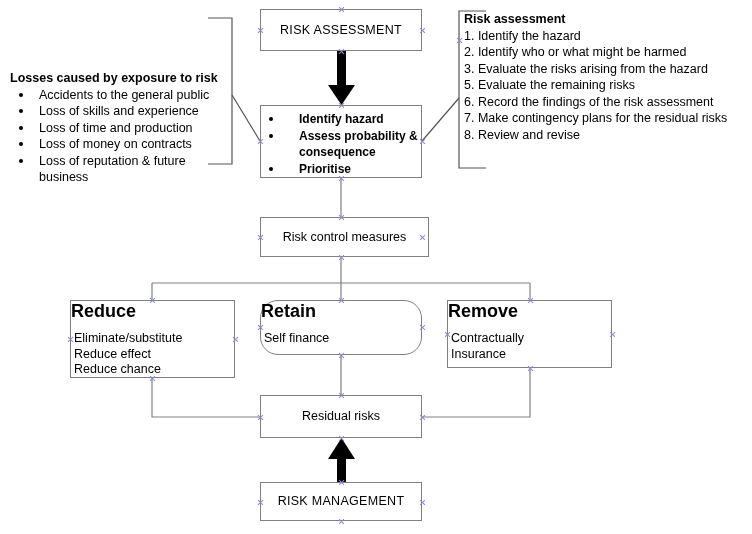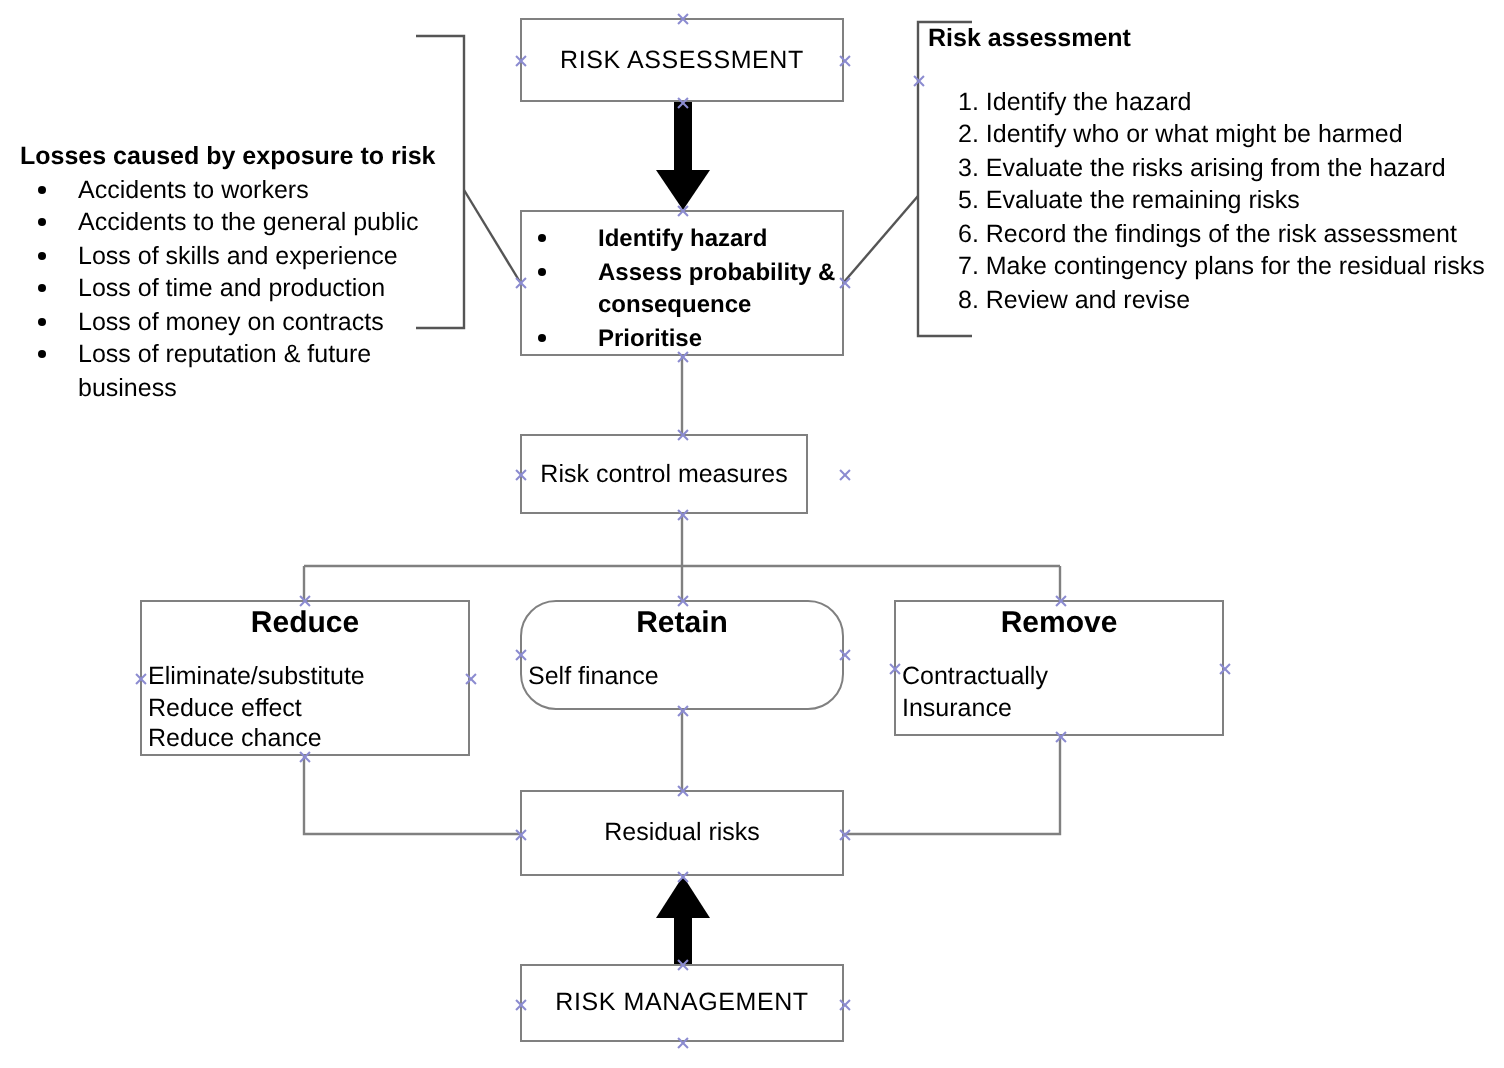--- a/index.html
+++ b/index.html
@@ -27,23 +27,23 @@
     color: #000;
   }
   .box-center {
     display: flex;
     align-items: center;
     justify-content: center;
     text-align: center;
   }
   .caps { letter-spacing: 0.3px; }
   .box-title {
-    text-align: center;
+    text-align: left;
     font-weight: bold;
-    font-size: 15px;
+    font-size: 18px;
     margin-top: 3px;
   }
   .box-body {
     padding-left: 3px;
     font-size: 12.5px;
     line-height: 15.5px;
   }
   .bullets {
     margin: 0;
     padding: 0;
@@ -87,21 +87,21 @@
   }
   .llist li .dot {
     position: absolute;
     left: 9px;
     top: 6px;
     width: 4px;
     height: 4px;
     background: #000;
     border-radius: 50%;
   }
-  .nlist { margin: 15px; padding: 0; list-style: none; }
+  .nlist { margin: 0; padding: 0; list-style: none; }
   .nlist li { line-height: 16.5px; white-space: nowrap; }
 
   
   .svg-layer {
     position: absolute;
     left: 0; top: 0;
     width: 752px;
     height: 534px;
     pointer-events: none;
   }
@@ -161,21 +161,20 @@
 
     <g>
       <rect x="337" y="459" width="9" height="23" fill="#000000"></rect>
       <polygon points="328,459 355,459 341.5,438" fill="#000000"></polygon>
     </g>
   </svg>
 
   <div class="textblock" style="left:10px; top:22px;margin-top:48px;">
     <div class="hd">Losses caused by exposure to risk</div>
     <ul class="llist">
-      <li><span class="dot"></span><span>Accidents to workers</span></li>
       <li><span class="dot"></span><span>Accidents to the general public</span></li>
       <li><span class="dot"></span><span>Loss of skills and experience</span></li>
       <li><span class="dot"></span><span>Loss of time and production</span></li>
       <li><span class="dot"></span><span>Loss of money on contracts</span></li>
       <li><span class="dot"></span><span>Loss of reputation &amp; future</span></li>
       <li><span>business</span></li>
     </ul>
   </div>
 
   <div class="textblock" style="left:464px; top:11px;">
@@ -197,21 +196,21 @@
 
   <div class="box" style="left:260px; top:105px; width:162px; height:73px; padding-top:5px;">
     <ul class="bullets">
       <li><span class="dot"></span><span>Identify hazard</span></li>
       <li><span class="dot"></span><span>Assess probability &amp;</span></li>
       <li><span>consequence</span></li>
       <li><span class="dot"></span><span>Prioritise</span></li>
     </ul>
   </div>
 
-  <div class="box box-center" style="left:260px; top:217px; width:144px; height:40px;">
+  <div class="box box-center" style="left:260px; top:217px; width:169px; height:40px;">
     <span>Risk control measures</span>
   </div>
 
   <div class="box" style="left:70px; top:300px; width:165px; height:78px;">
     <div class="box-title">Reduce</div>
     <div class="box-body" style="margin-top:12px;">
       <div>Eliminate/substitute</div>
       <div>Reduce effect</div>
       <div>Reduce chance</div>
     </div>

